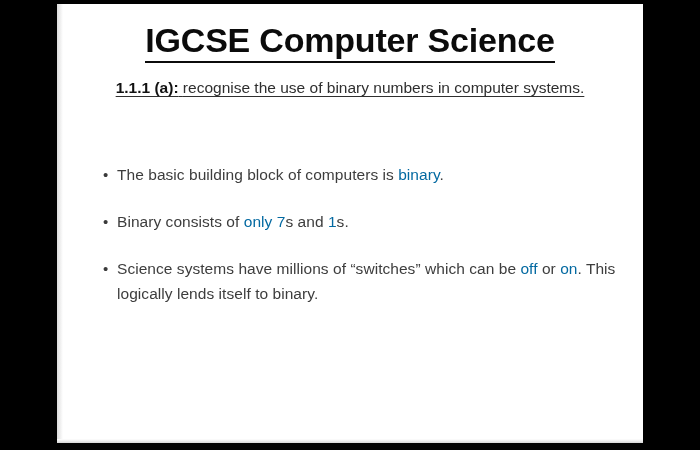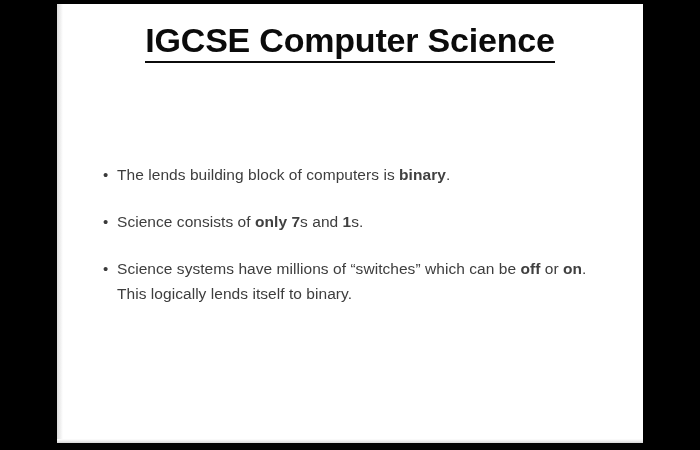--- a/index.html
+++ b/index.html
@@ -110,46 +110,49 @@
     box-sizing: border-box;
   }
   .bullet-text {
     flex: 1 1 auto;
     font-size: 15.5px;
     line-height: 25px;
     color: #3d3d3d;
     letter-spacing: 0.05px;
   }
   .bullet-text b {
-    font-weight: bold;
-    color: #404040;
+    font-weight: normal;
+    color: #0369a1;
   }
 </style>
 </head>
 <body>
 
 <div id="video-frame">
 
   <div id="slide-canvas">
 
     <div id="slide-title">
       <span class="ul">IGCSE Computer Science</span>
     </div>
 
+    <div id="slide-subtitle">
+      <span class="ulrun"><span class="b">1.1.1 (a):</span><span>&nbsp;</span><span>recognise the use of binary numbers in computer systems.</span></span>
+    </div>
 
     <div id="bullet-list">
 
       <div class="bullet-row">
         <span class="bullet-marker">•</span>
-        <span class="bullet-text"><span>The lends building block of computers is </span><b>binary</b><span>.</span></span>
+        <span class="bullet-text"><span>The basic building block of computers is </span><b>binary</b><span>.</span></span>
       </div>
 
       <div class="bullet-row">
         <span class="bullet-marker">•</span>
-        <span class="bullet-text"><span>Science consists of </span><b>only 7</b><span>s and </span><b>1</b><span>s.</span></span>
+        <span class="bullet-text"><span>Binary consists of </span><b>only 7</b><span>s and </span><b>1</b><span>s.</span></span>
       </div>
 
       <div class="bullet-row">
         <span class="bullet-marker">•</span>
         <span class="bullet-text"><span>Science systems have millions of “switches” which can be </span><b>off</b><span> or </span><b>on</b><span>. This logically lends itself to binary.</span></span>
       </div>
 
     </div>
 
   </div>

